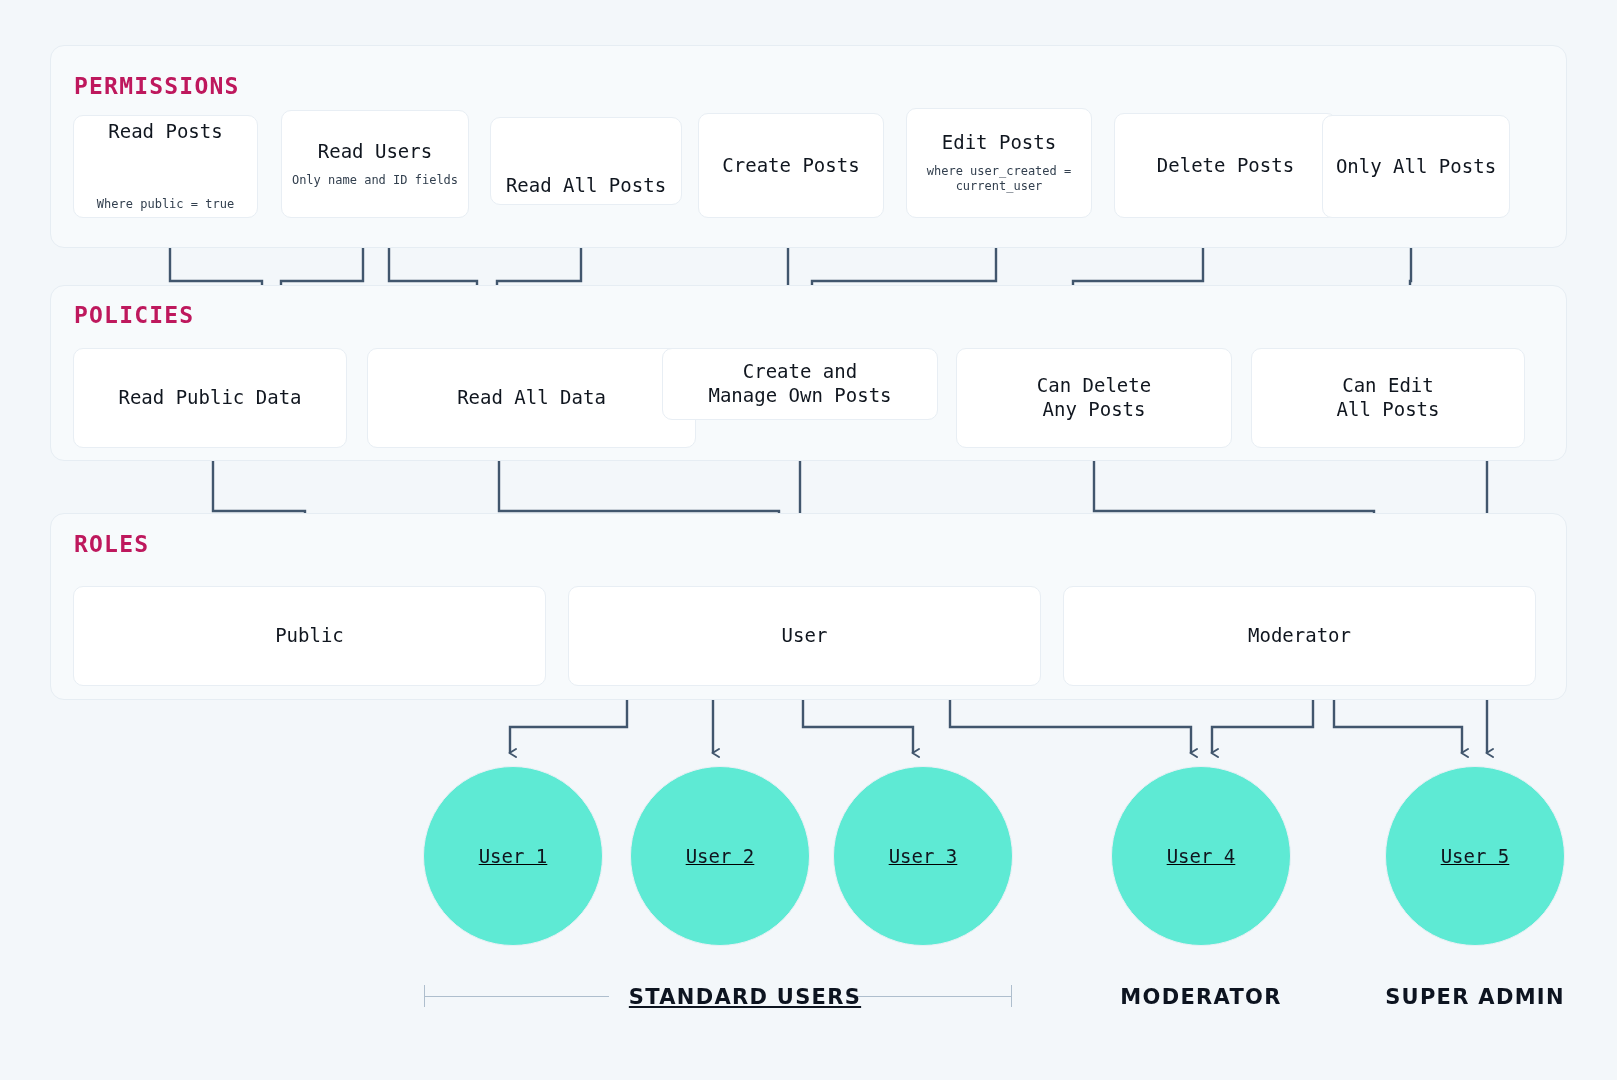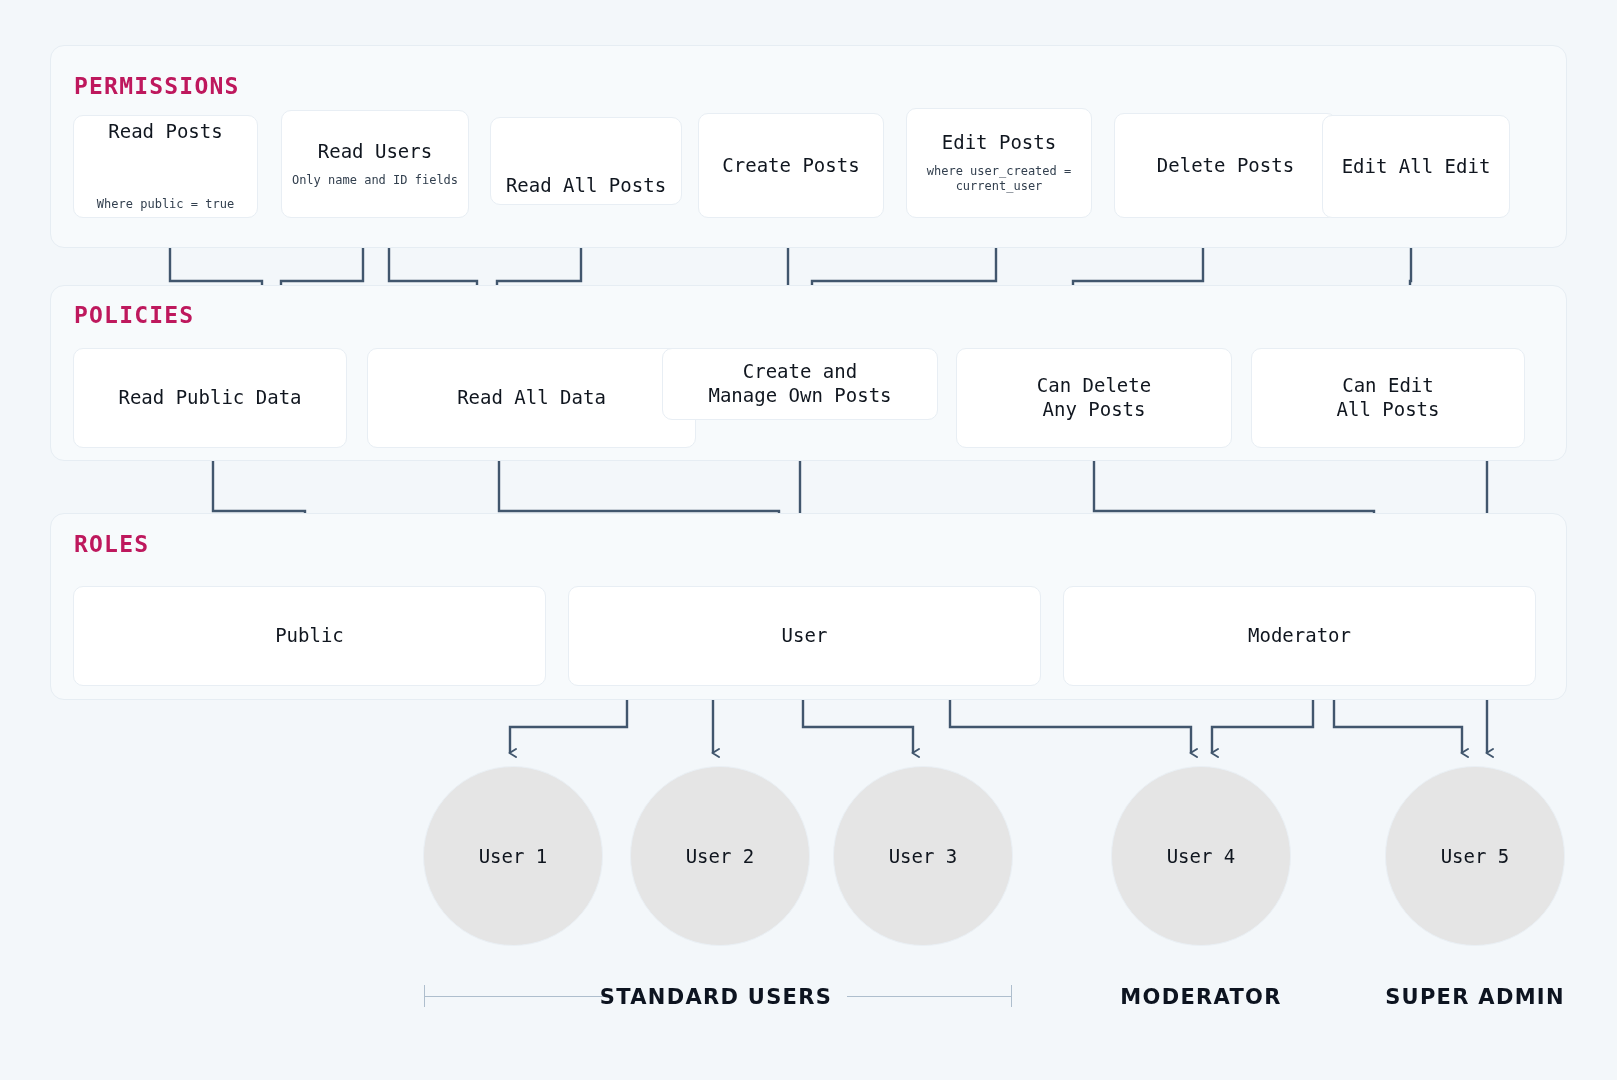--- a/index.html
+++ b/index.html
@@ -59,27 +59,28 @@
     color: #33404f;
     line-height: 1.3;
     white-space: pre-line;
     font-family: "DejaVu Sans Mono", "Liberation Mono", monospace;
   }
   .policy .ttl, .role .ttl { font-size: 19px; }
 
   
   .user-node {
     position: absolute;
-    background: #e5e5e5;
+    background: #5eead4;
     border: 1px solid #eaf0f5;
     border-radius: 50%;
     display: flex;
     align-items: center;
     justify-content: center;
     z-index: 4;
+    text-decoration: underline;
   }
   .user-node span {
     font-size: 19px;
     color: #10161f;
     font-family: "DejaVu Sans Mono", "Liberation Mono", monospace;
   }
 
   
   .group-label {
     position: absolute;
@@ -183,21 +184,21 @@
     <div class="ttl">Edit Posts</div>
     <div class="sub">where user_created =
 current_user</div>
   </div>
 
   <div class="card perm" style="left:1114px; top:113px; width:223px; height:105px;">
     <div class="ttl">Delete Posts</div>
   </div>
 
   <div class="card perm" style="left:1322px; top:115px; width:188px; height:103px;">
-    <div class="ttl">Edit All Edit</div>
+    <div class="ttl">Only All Posts</div>
   </div>
 
   <div class="band" style="left:50px; top:285px; width:1517px; height:176px;"></div>
   <div class="band-title" style="left:74px; top:302px;">POLICIES</div>
 
   <div class="card policy" style="left:73px; top:348px; width:274px; height:100px;">
     <div class="ttl">Read Public Data</div>
   </div>
 
   <div class="card policy" style="left:367px; top:348px; width:329px; height:100px;">
@@ -248,19 +249,19 @@
   </div>
   <div class="user-node" style="left:1385px; top:766px; width:180px; height:180px;">
     <span>User 5</span>
   </div>
 
   <div class="bracket-cap" style="left:424px; top:985px; height:22px;"></div>
   <div class="bracket-line" style="left:424px; top:996px; width:185px;"></div>
   <div class="bracket-line" style="left:847px; top:996px; width:165px;"></div>
   <div class="bracket-cap" style="left:1011px; top:985px; height:22px;"></div>
 
-  <div class="group-label" style="left:594px; top:985px; width:244px;">STANDARD USERS</div>
+  <div class="group-label" style="left:623px; top:985px; width:244px;text-decoration:underline;">STANDARD USERS</div>
 
   <div class="group-label" style="left:1081px; top:985px; width:240px;">MODERATOR</div>
 
   <div class="group-label" style="left:1355px; top:985px; width:240px;">SUPER ADMIN</div>
 
 </div>
 
 </body></html>

